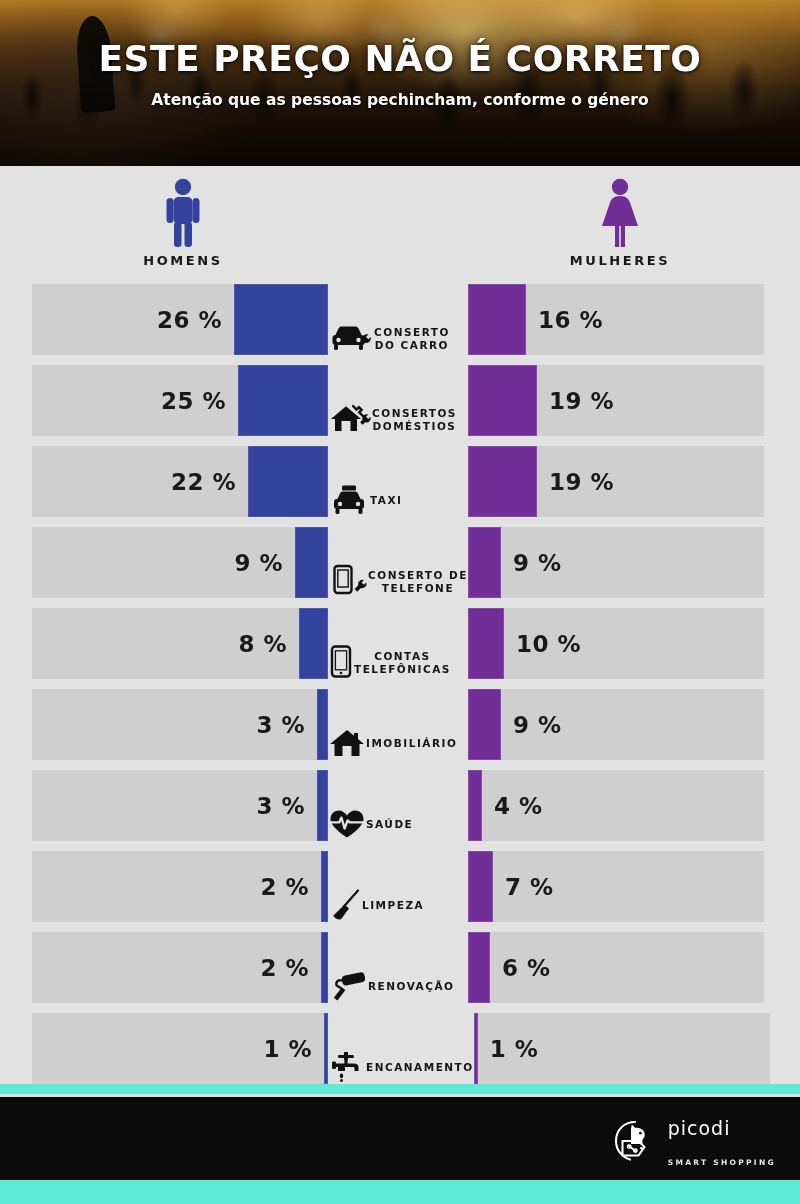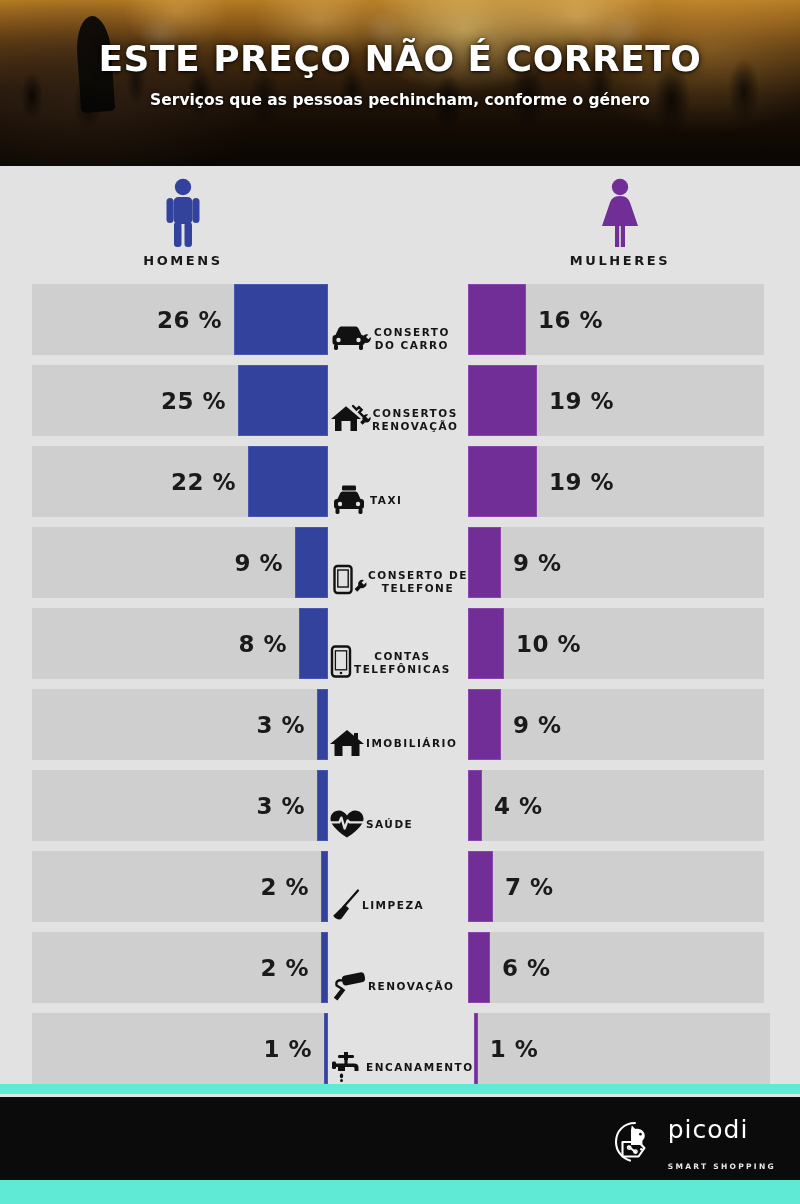--- a/index.html
+++ b/index.html
@@ -217,21 +217,21 @@
   .footer-logo {
     position: absolute;
     right: 24px;
     top: 20px;
     display: flex;
     align-items: center;
     gap: 9px;
   }
   .logo-word {
     font-family: "DejaVu Sans", sans-serif;
-    font-size: 25px;
+    font-size: 19px;
     color: #ffffff;
     letter-spacing: 1px;
     line-height: 1;
   }
   .logo-tag {
     font-family: "DejaVu Sans", sans-serif;
     font-size: 7.5px;
     font-weight: 700;
     letter-spacing: 2.3px;
     color: #e8e8e8;
@@ -243,21 +243,21 @@
 
 <div id="infographic">
 
   <div class="hero">
     <div class="hero-photo"></div>
     <div class="hero-crowd"></div>
     <div class="hero-umbrella"></div>
     <div class="hero-dark"></div>
     <div class="hero-text">
       <h1 class="hero-title">ESTE PREÇO NÃO É CORRETO</h1>
-      <p class="hero-sub">Serviços que as pessoas pechincham, conforme o género</p>
+      <p class="hero-sub">Atenção que as pessoas pechincham, conforme o género</p>
     </div>
   </div>
 
   <div class="legend">
 
     <div class="legend-col men">
       <div class="legend-icon">
         <svg width="44" height="70" viewBox="0 0 44 70" aria-hidden="true">
           <circle cx="22" cy="9" r="8.2" fill="#33429c"></circle>
           <rect x="12.5" y="19" width="19" height="27" rx="5" fill="#33429c"></rect>
@@ -318,21 +318,21 @@
         <div class="center">
           <div class="center-icon">
             <svg width="44" height="32" viewBox="0 0 44 32">
               <path d="M3 16 L18 3.2 L33 16 L29 16 L29 28 L7 28 L7 16 Z" fill="#111"></path>
               <rect x="13.5" y="18" width="9" height="10" fill="#e2e2e2"></rect>
               <path d="M25 3 L28.5 6.5 L31 4.2 L33.6 6.8 L31.2 9.3 L34.8 12.9" stroke="#111" stroke-width="2.4" fill="none" stroke-linecap="round"></path>
               <path d="M40.2 11.4 a4.4 4.4 0 0 0-5.6 5.4 l-2.4 2.4 2.4 2.5 2.5-2.4 a4.4 4.4 0 0 0 5.4-5.6 l-2.3 2.3 -2.2-2.2 Z" fill="#111"></path>
             </svg>
           </div>
           <div class="center-label">CONSERTOS
-RENOVAÇÃO</div>
+DOMÉSTIOS</div>
         </div>
         <div class="side right">
           <div class="bar women" style="width:69px"></div>
           <span class="pct right">19 %</span>
         </div>
       </div>
       <div class="row">
         <div class="side left">
           <span class="pct left">22 %</span>
           <div class="bar men" style="width:80px"></div>

